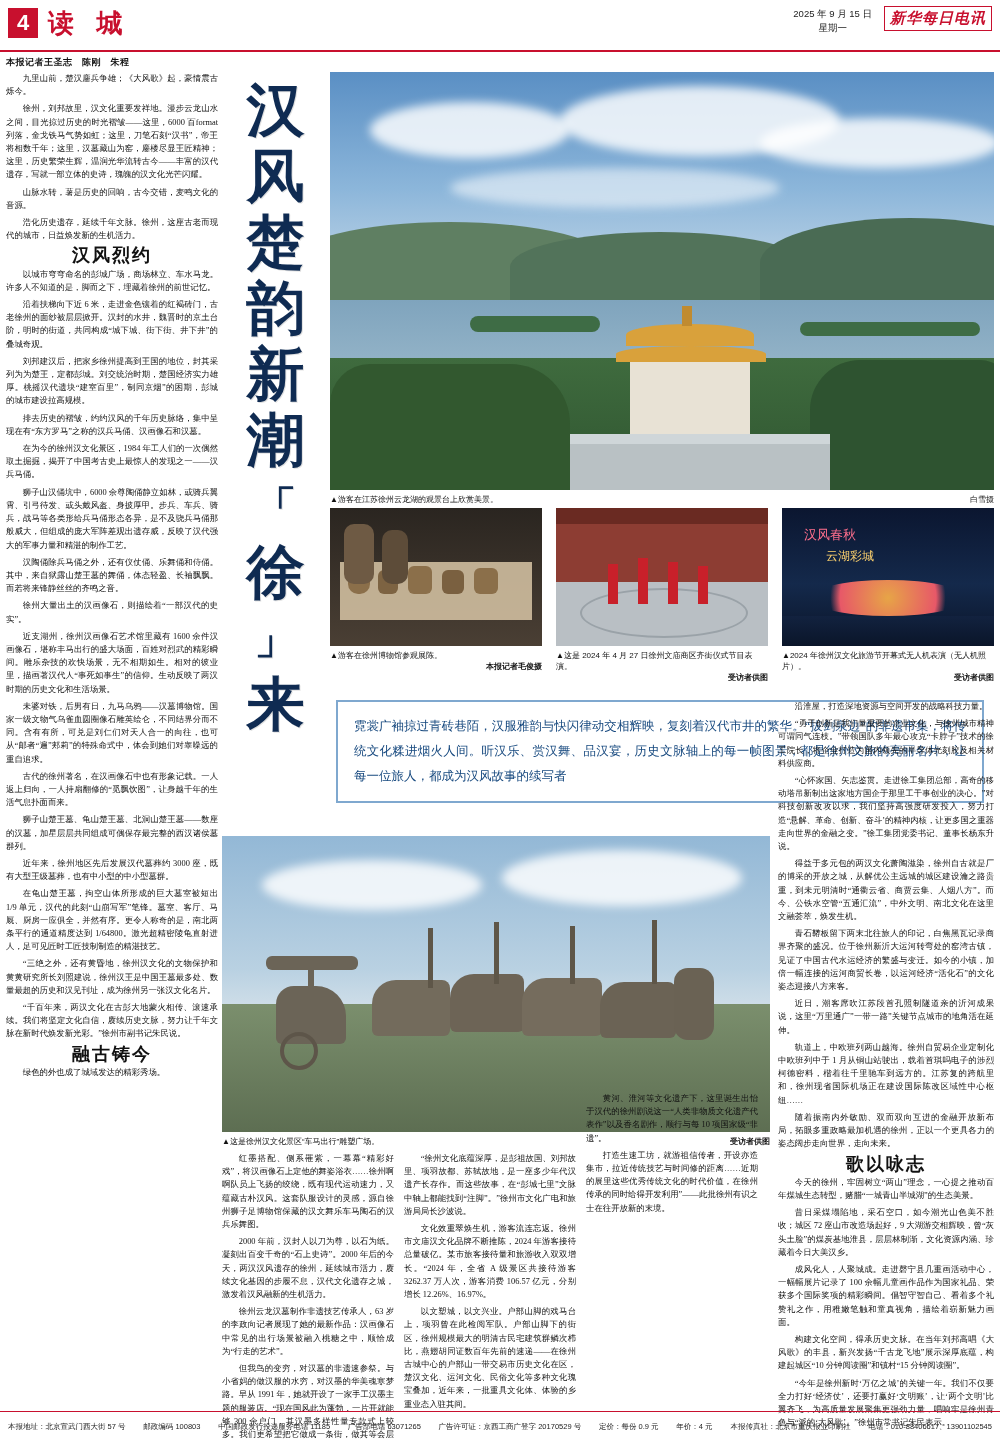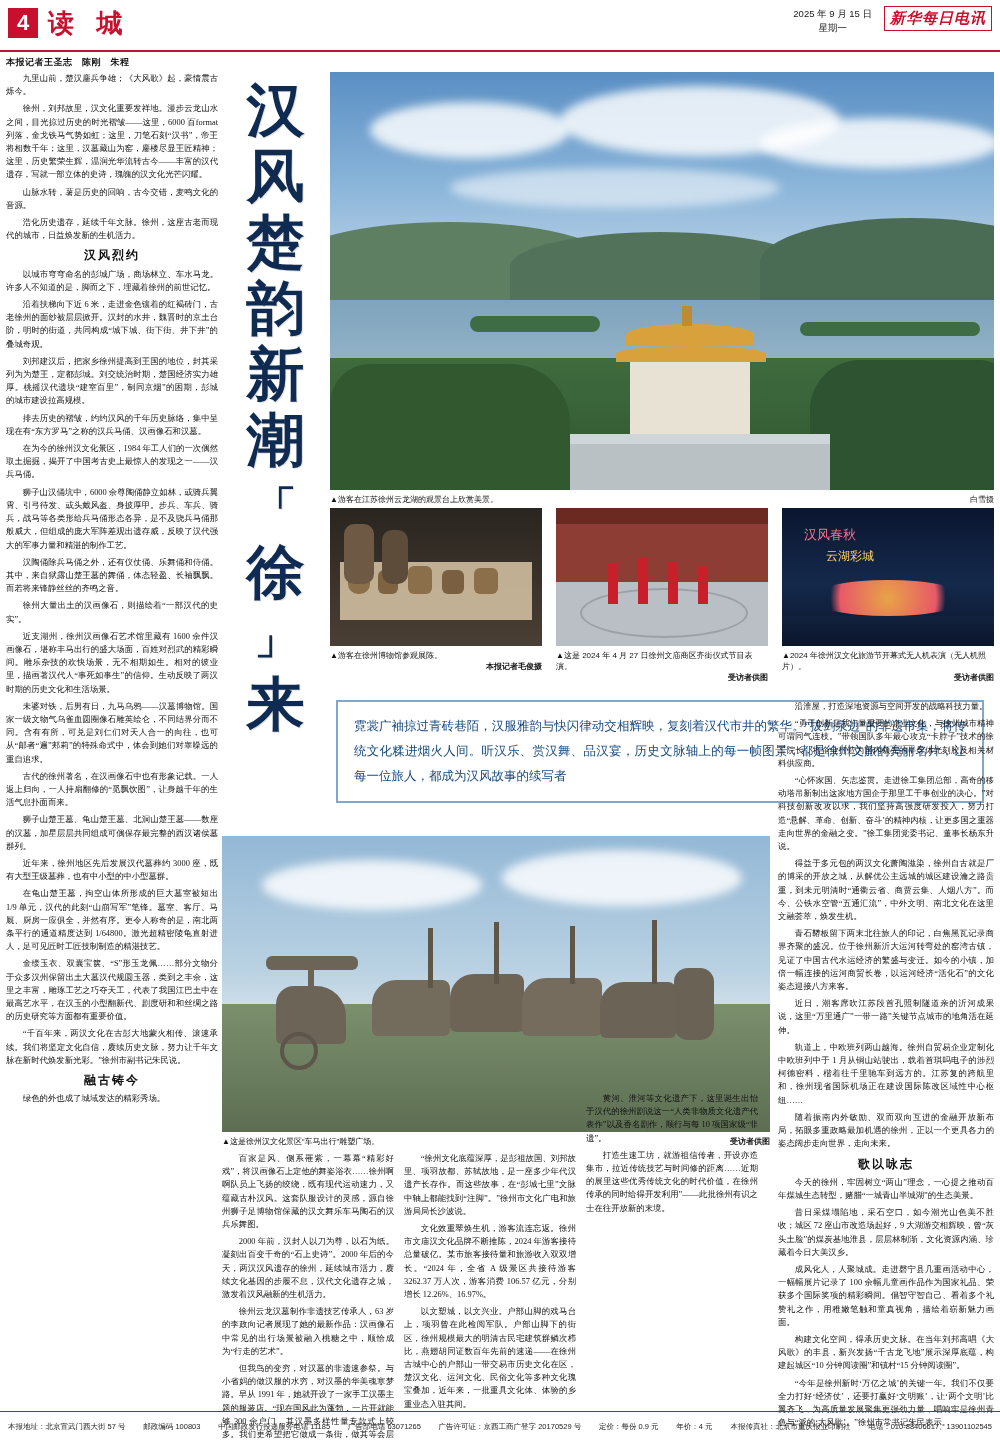--- a/index.html
+++ b/index.html
@@ -69,21 +69,21 @@
     position: absolute;
     font-size: 8.4px;
     line-height: 13.2px;
     text-align: justify;
     color: #111;
     font-family: "Liberation Serif", "DejaVu Serif", serif;
   }
   .col p { margin: 0 0 4px 0; text-indent: 2em; }
   .col h3 {
     margin: 7px 0 5px 0;
-    font-size: 12px; font-weight: bold; text-align: center;
+    font-size: 18px; font-weight: bold; text-align: center;
     letter-spacing: 2px;
   }
 
   
   #col-left-1 { left: 6px; top: 72px; width: 212px; height: 1290px; }
 
   
   .headline {
     position: absolute; left: 228px; top: 78px;
     width: 95px; height: 730px;
@@ -206,21 +206,21 @@
     <p>在为今的徐州汉文化景区，1984 年工人们的一次偶然取土掘掘，揭开了中国考古史上最惊人的发现之一——汉兵马俑。</p>
     <p>狮子山汉俑坑中，6000 余尊陶俑静立如林，或骑兵翼霄、引弓待发、或头戴风盔、身披厚甲。步兵、车兵、骑兵，战马等各类形给兵马俑形态各异，是不及骁兵马俑那般威大，但组成的庞大军阵差观出遗存威，反映了汉代强大的军事力量和精湛的制作工艺。</p>
     <p>汉陶俑除兵马俑之外，还有仪仗俑、乐舞俑和侍俑。其中，来自狱露山楚王墓的舞俑，体态轻盈、长袖飘飘。而若将来锋静丝丝的齐鸣之音。</p>
     <p>徐州大量出土的汉画像石，则描绘着“一部汉代的史实”。</p>
     <p>近支湖州，徐州汉画像石艺术馆里藏有 1600 余件汉画像石，堪称丰马出行的盛大场面，百姓对烈武的精彩瞬间。雕乐杂技的欢快场景，无不相期如生。相对的彼业里，描画著汉代人“事死如事生”的信仰。生动反映了两汉时期的历史文化和生活场景。</p>
     <p>未婆对铁，后男有日，九马乌鸦——汉墓博物馆。国家一级文物气乌雀血圆圈像石雕英绘仑，不同结界分而不同。含有有所，可兑是刘仁们对天人合一的向往，也可从“邮者“遍”郏莉”的特殊命式中，体会到她们对睾噪远的重自追求。</p>
     <p>古代的徐州著名，在汉画像石中也有形象记载。一人返上归向，一人持扇翻修的“觅飘饮图”，让身越千年的生活气息扑面而来。</p>
     <p>狮子山楚王墓、龟山楚王墓、北洞山楚王墓——数座的汉墓，加星层层共同组成可偶保存最完整的西汉诸侯墓群列。</p>
     <p>近年来，徐州地区先后发展汉代墓葬约 3000 座，既有大型王级墓葬，也有中小型的中小型墓群。</p>
     <p>在龟山楚王墓，拘空山体所形成的巨大墓室被短出 1/9 单元，汉代的此刻“山崩写军”笔锋。墓室、客厅、马厩、厨房一应俱全，并然有序。更令人称奇的是，南北两条平行的通道精度达到 1/64800。激光超精密陵龟直射进人，足可见匠时工匠技制制造的精湛技艺。</p>
-    <p>金缕玉衣、双囊宝箧、“S”形玉龙佩……部分文物分于众多汉州保留出土大墓汉代规圆玉器，类到之丰余，这里之丰富，雕琢工艺之巧夺天工，代表了我国江巴土中在最高艺水平，在汉玉的小型翻新代、剧度研和和丝绸之路的历史研究等方面都有重要价值。</p>
+    <p>“三绝之外，还有黄昏地，徐州汉文化的文物保护和黄黄研究所长刘照建说，徐州汉王是中国王墓最多处、数量最超的历史和汉见刊址，成为徐州另一张汉文化名片。</p>
     <p>“千百年来，两汉文化在古彭大地蒙火相传、滚速承续。我们将坚定文化自信，赓续历史文脉，努力让千年文脉在新时代焕发新光彩。”徐州市副书记朱民说。</p>
     <h3>融古铸今</h3>
     <p>绿色的外也成了城域发达的精彩秀场。</p>
   </div>
 
   <div class="headline">
     <span>汉</span>
     <span>风</span>
     <span>楚</span>
     <span>韵</span>
@@ -337,21 +337,21 @@
     <div style="position:absolute;left:272px;top:86px;width:5px;height:62px;background:#5e5648;"></div>
     <div style="position:absolute;left:348px;top:90px;width:5px;height:58px;background:#5e5648;"></div>
     <div style="position:absolute;left:430px;top:84px;width:5px;height:64px;background:#5e5648;"></div>
   </div>
   <div class="cap" style="left:222px; top:1136px; width:548px;">
     <span class="credit" style="font-weight:bold;">受访者供图</span>
     <span>▲这是徐州汉文化景区“车马出行”雕塑广场。</span>
   </div>
 
   <div class="col" id="col-b1">
-    <p>百家是风、侧系罹紫，一幕幕“精彩好戏”，将汉画像石上定他的舞姿浴衣……徐州啊啊队员上飞扬的绞绕，既有现代运动速力，又蕴藏古朴汉风。这套队服设计的灵感，源自徐州狮子足博物馆保藏的汉文舞乐车马陶石的汉兵乐舞图。</p>
+    <p>红墨搭配、侧系罹紫，一幕幕“精彩好戏”，将汉画像石上定他的舞姿浴衣……徐州啊啊队员上飞扬的绞绕，既有现代运动速力，又蕴藏古朴汉风。这套队服设计的灵感，源自徐州狮子足博物馆保藏的汉文舞乐车马陶石的汉兵乐舞图。</p>
     <p>2000 年前，汉封人以刀为尊，以石为纸。凝刻出百变千奇的“石上史诗”。2000 年后的今天，两汉汉风遗存的徐州，延续城市活力，赓续文化基因的步履不息，汉代文化遗存之城，激发着汉风融新的生机活力。</p>
     <p>徐州云龙汉墓制作非遗技艺传承人，63 岁的李政向记者展现了她的最新作品：汉画像石中常见的出行场景被融入桃糖之中，顺恰成为“行走的艺术”。</p>
     <p>但我鸟的变穷，对汉墓的非遗速参祭。与小省妈的做汉服的水穷，对汉墨的华美魂寒梦路。早从 1991 年，她就开设了一家手工汉墨主题的服装店。“现在国风此为蓬勃，一片开就能够 300 余户门，其汉墨多样性量专款式上较多。我们更希望把它做成一条街，做其等会层考量，需要配系列展上最大艺件。让这属历史与现代元素，符合当代人的审美和生活习惯。如今，在徐州的大街小巷，越来越多年轻人身着自己，以为传统文化“代言”方案。</p>
 
   </div>
 
   <div class="col" id="col-b2">
     <p>“徐州文化底蕴深厚，是彭祖故国、刘邦故里、项羽故都、苏轼故地，是一座多少年代汉遗产长存作。而这些故事，在“彭城七里”文脉中轴上都能找到“注脚”。”徐州市文化广电和旅游局局长沙波说。</p>
     <p>文化效重翠焕生机，游客流连忘返。徐州市文庙汉文化品牌不断推陈，2024 年游客接待总量破亿。某市旅客接待量和旅游收入双双增长。“2024 年，全省 A 级景区共接待游客 3262.37 万人次，游客消费 106.57 亿元，分别增长 12.26%、16.97%。</p>
     <p>以文塑城，以文兴业。户部山脚的戏马台上，项羽曾在此检阅军队。户部山脚下的街区，徐州规模最大的明清古民宅建筑群鳞次栉比，燕翅胡同证数百年先前的速递——在徐州古城中心的户部山一带交易市历史文化在区，楚汉文化、运河文化、民俗文化等多种文化瑰宝叠加，近年来，一批重具文化体、体验的乡重业态入驻其间。</p>

